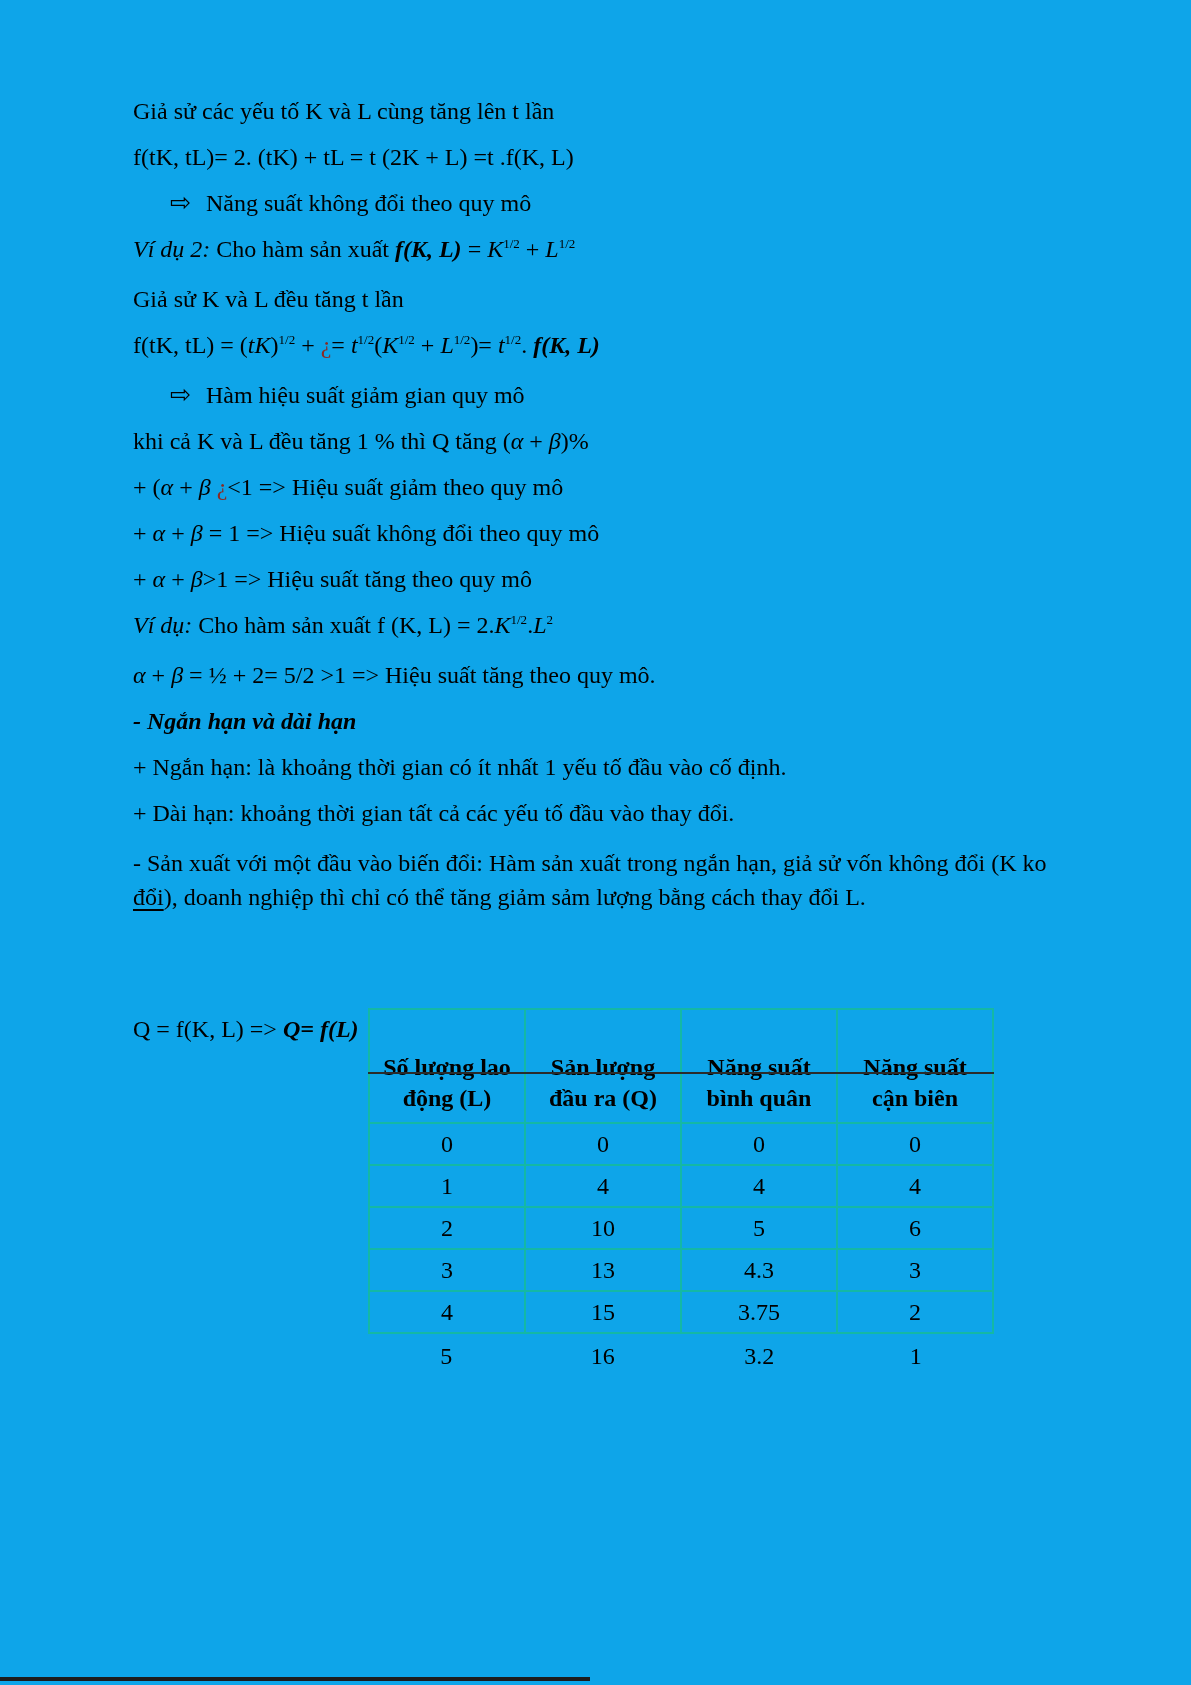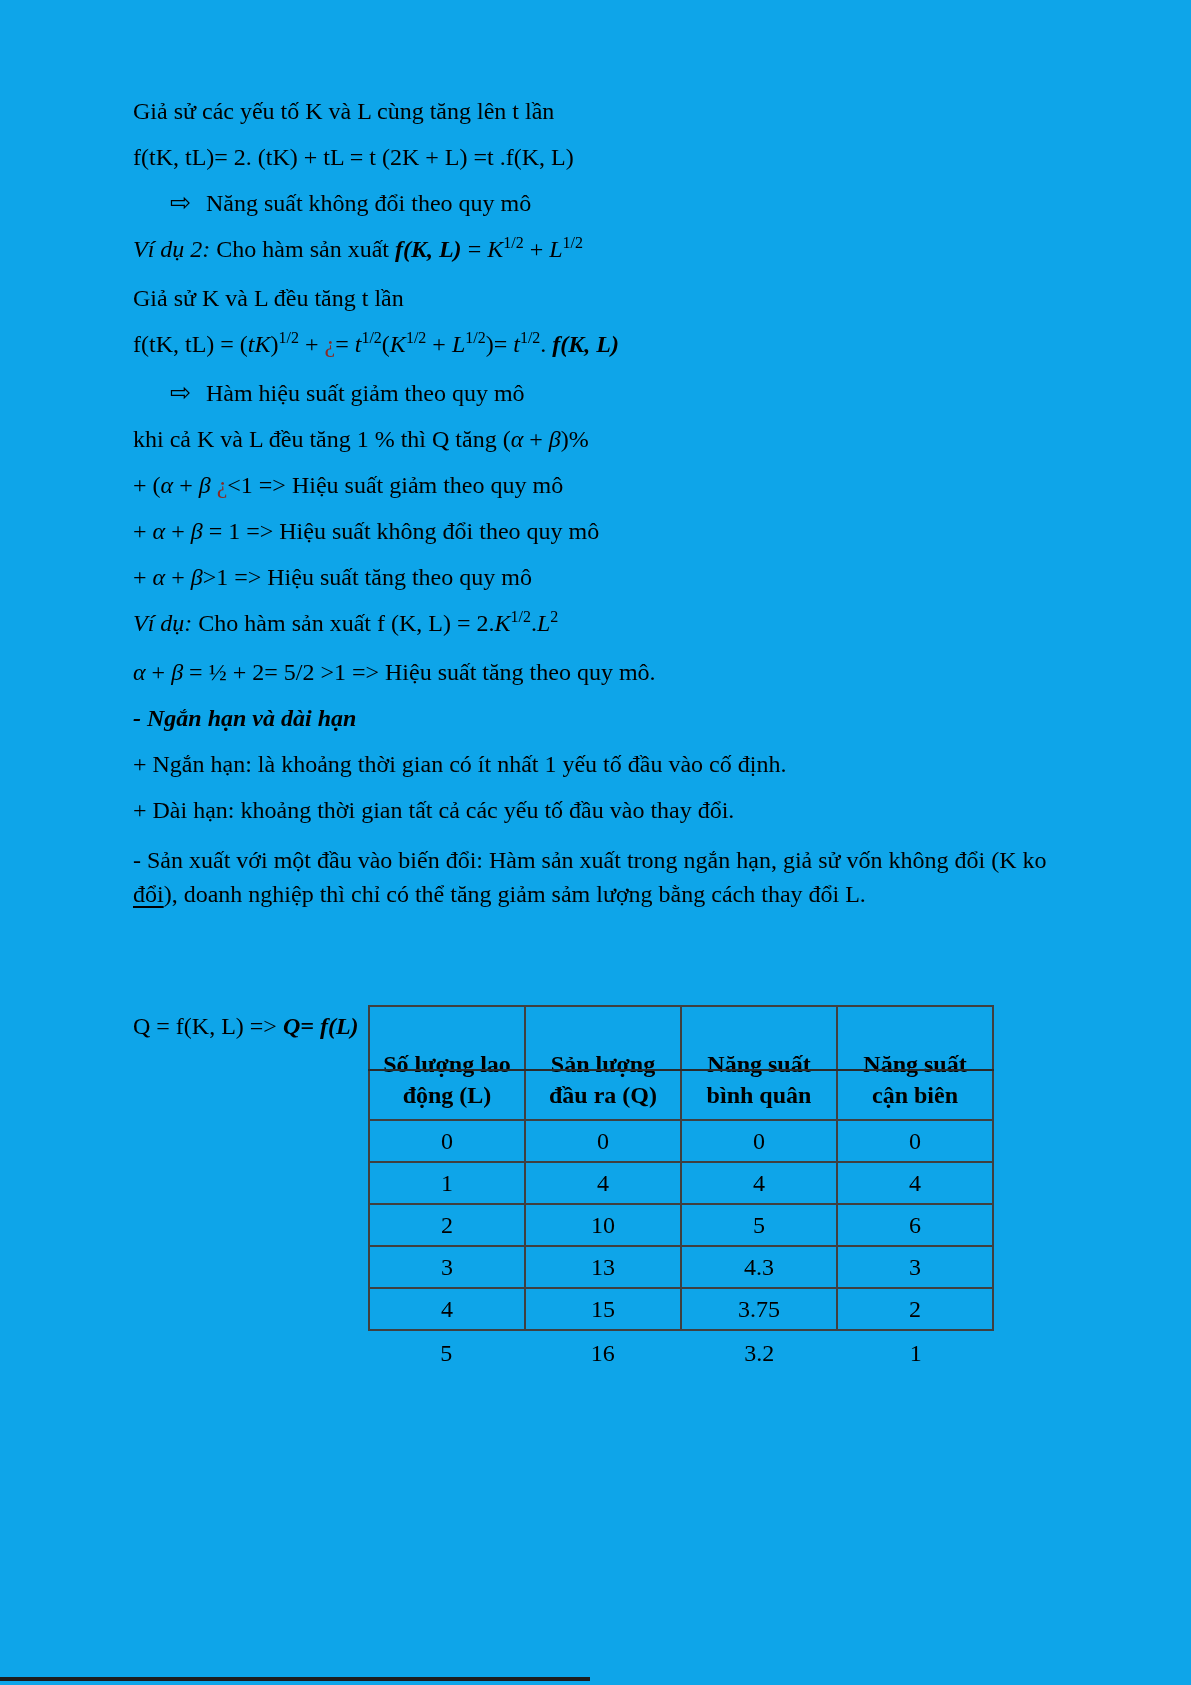--- a/index.html
+++ b/index.html
@@ -8,30 +8,30 @@
     font-family:"Liberation Serif","DejaVu Serif",serif; color:#000; overflow:hidden;
     margin:0 auto;
   }
   .content {padding:88px 95px 0 133px; font-size:24px;}
   .ln {line-height:46px; white-space:pre-wrap; margin:0;}
   .indent {padding-left:37px;}
   .arrow {font-family:"DejaVu Sans","DejaVu Serif",sans-serif; margin-right:15px; font-size:25px;}
   .it {font-style:italic;}
   .bi {font-weight:bold; font-style:italic;}
   .b  {font-weight:bold;}
-  .sup {font-size:16px; position:relative; top:-9px; white-space:pre;}
+  .sup {font-size:13px; position:relative; top:-9px; white-space:pre;}
   .sup.it {font-style:italic;}
   .red {color:#8B2A23;}
   .u {text-decoration:underline; text-underline-offset:4px;}
   .para {line-height:34px; margin-top:10px; white-space:pre-wrap;}
   .region {position:relative; height:431px;}
   .q-line {position:absolute; left:0; top:44px; line-height:46px; white-space:pre-wrap;}
   .twrap {position:absolute; left:235px; top:70px; width:626px;}
   table.ptable {border-collapse:collapse; width:626px; table-layout:fixed;}
-  .ptable th, .ptable td {border:2px solid #404040; text-align:center; font-size:24px; padding:0;}
+  .ptable th, .ptable td {border:2px solid #14b8a6; text-align:center; font-size:24px; padding:0;}
   .ptable th {height:104px; vertical-align:bottom; padding-bottom:8px; line-height:31px; font-weight:bold;}
   .ptable td {height:40px;}
   .strike {position:absolute; left:0; width:626px; top:64px; height:2px; background:#2b2b2b; z-index:2;}
   .orow {display:grid; grid-template-columns:repeat(4,1fr); width:626px; height:44px; align-items:center; text-align:center; font-size:24px;}
   .bottom-bar {position:absolute; left:0; top:1677px; width:590px; height:4px; background:#1c1c1c;}
 </style>
 </head>
 <body>
 
 <div class="page">
@@ -42,21 +42,21 @@
     <p class="ln"><span>f(tK, tL)= 2. (tK) + tL = t (2K + L) =t .f(K, L)</span></p>
 
     <p class="ln indent"><span class="arrow">⇨</span><span>Năng suất không đổi theo quy mô</span></p>
 
     <p class="ln"><span class="it">Ví dụ 2:</span><span> Cho hàm sản xuất </span><span class="bi">f(K, L)</span><span> = </span><span class="it">K</span><span class="sup">1/2</span><span> + </span><span class="it">L</span><span class="sup">1/2</span></p>
 
     <p class="ln"><span>Giả sử K và L đều tăng t lần</span></p>
 
     <p class="ln"><span>f(tK, tL) = (</span><span class="it">tK</span><span>)</span><span class="sup">1/2</span><span> + </span><span class="red">¿</span><span>= </span><span class="it">t</span><span class="sup">1/2</span><span>(</span><span class="it">K</span><span class="sup">1/2</span><span> + </span><span class="it">L</span><span class="sup">1/2</span><span>)= </span><span class="it">t</span><span class="sup">1/2</span><span>. </span><span class="bi">f(K, L)</span></p>
 
-    <p class="ln indent"><span class="arrow">⇨</span><span>Hàm hiệu suất giảm theo quy mô</span></p>
+    <p class="ln indent"><span class="arrow">⇨</span><span>Hàm hiệu suất giảm gian quy mô</span></p>
 
 
     <p class="ln"><span>khi cả K và L đều tăng 1 % thì Q tăng (</span><span class="it">α</span><span> + </span><span class="it">β</span><span>)%</span></p>
 
     <p class="ln"><span>+ (</span><span class="it">α</span><span> + </span><span class="it">β</span><span class="red"> ¿</span><span>&lt;1 =&gt; Hiệu suất giảm theo quy mô</span></p>
 
     <p class="ln"><span>+ </span><span class="it">α</span><span> + </span><span class="it">β</span><span> = 1 =&gt; Hiệu suất không đổi theo quy mô</span></p>
 
     <p class="ln"><span>+ </span><span class="it">α</span><span> + </span><span class="it">β</span><span>&gt;1 =&gt; Hiệu suất tăng theo quy mô</span></p>
 

